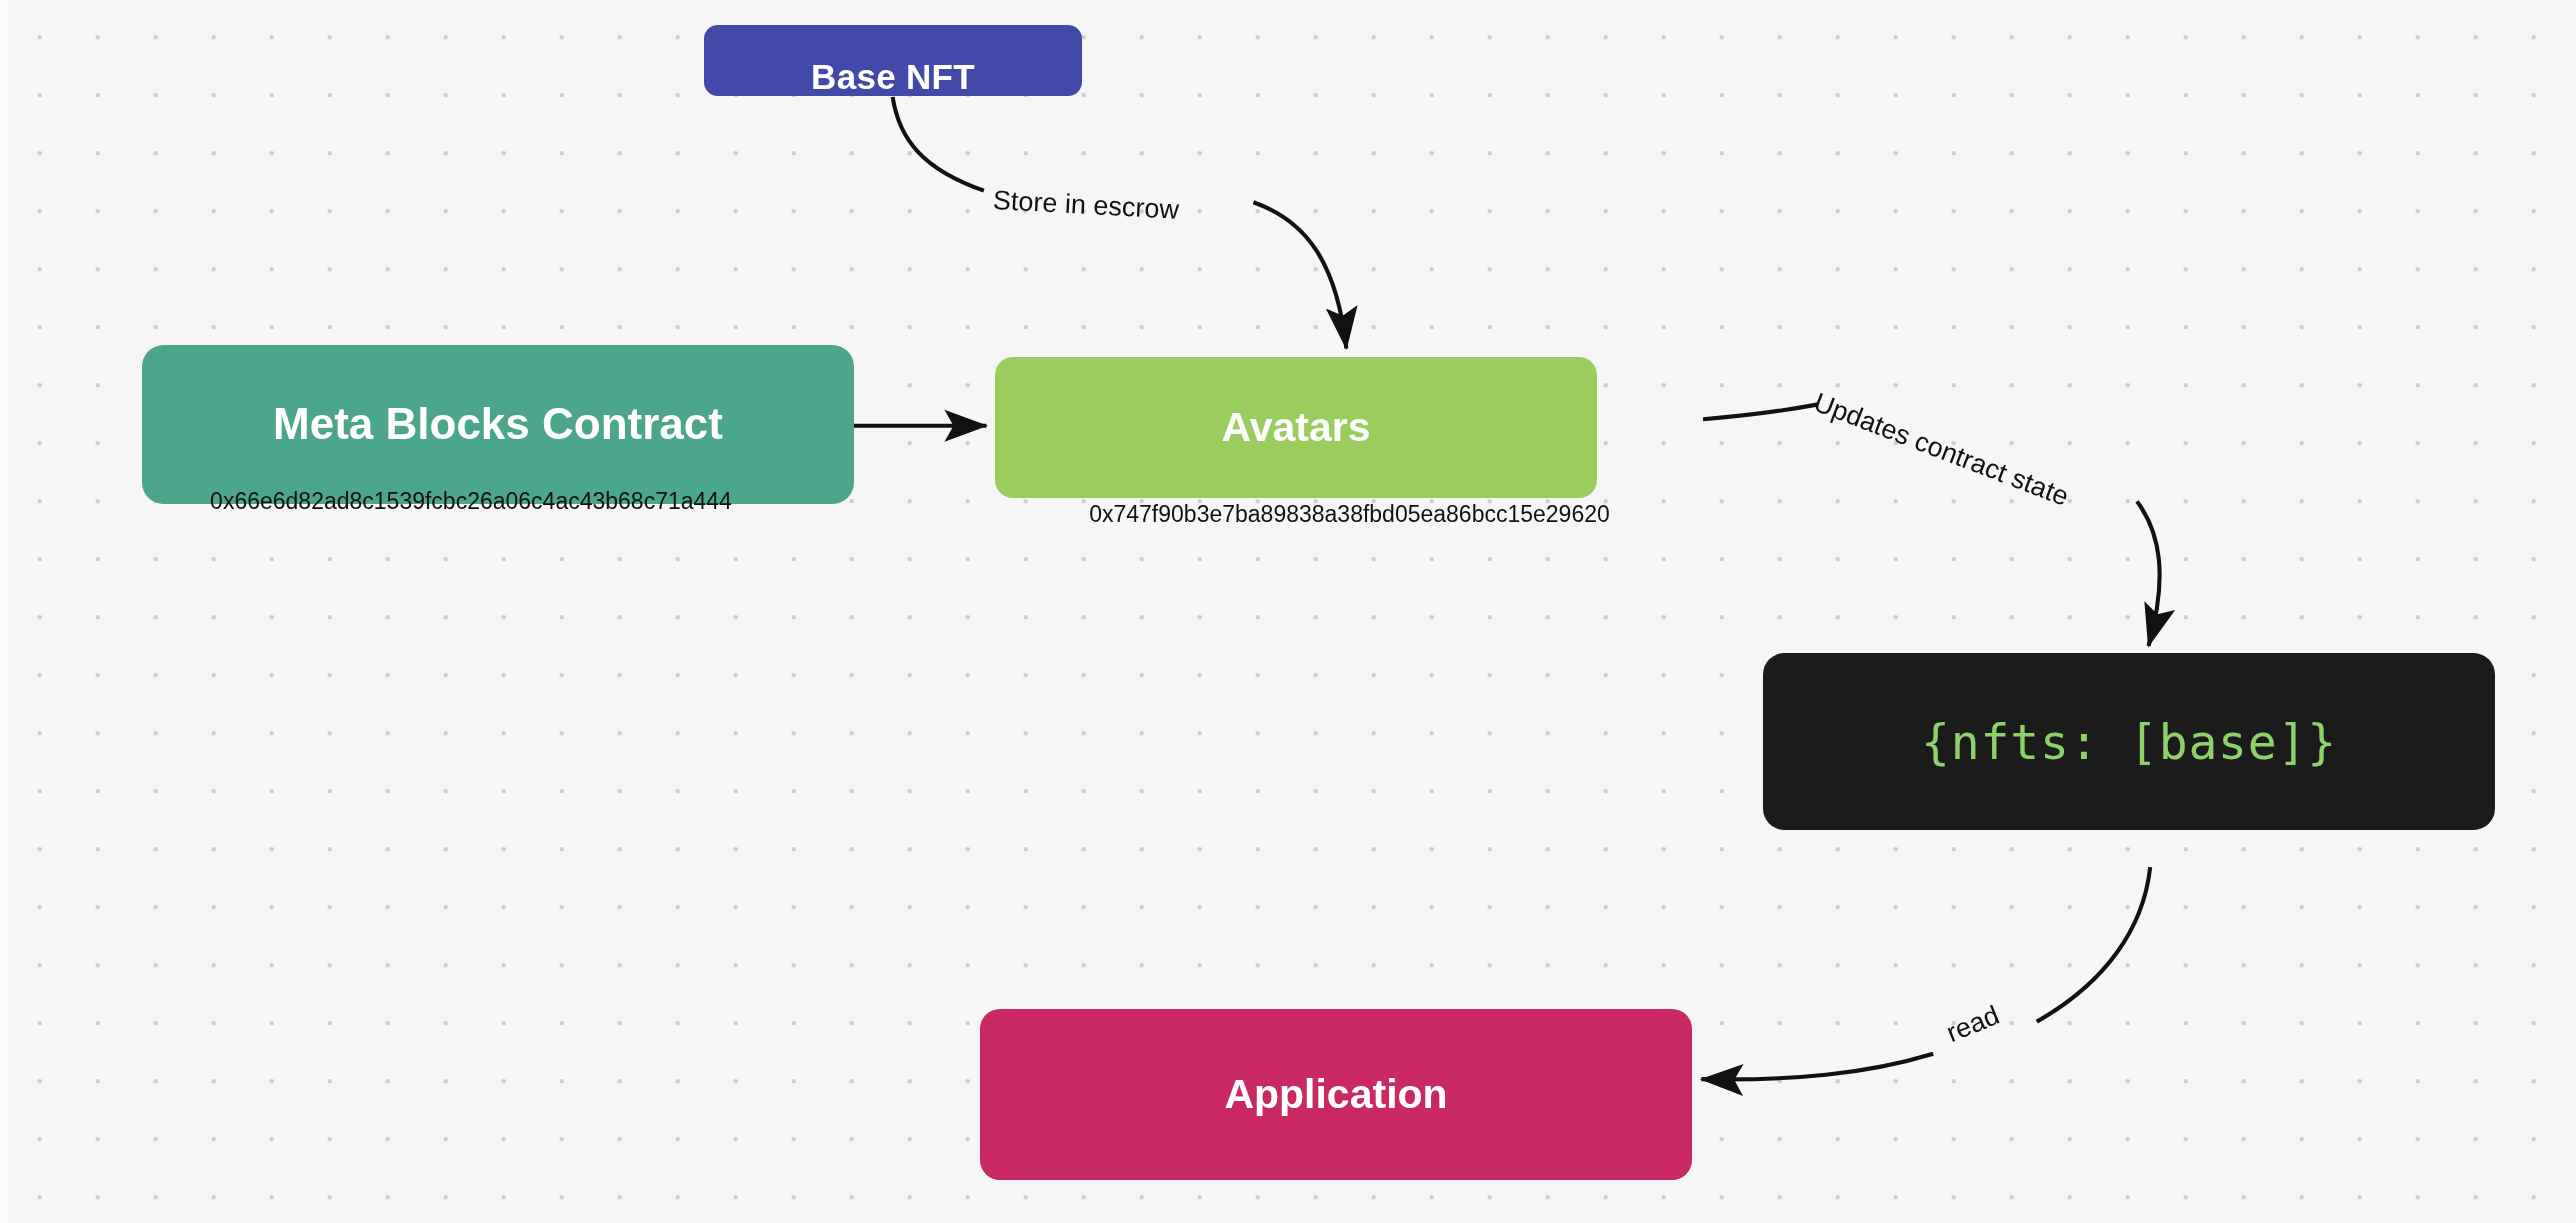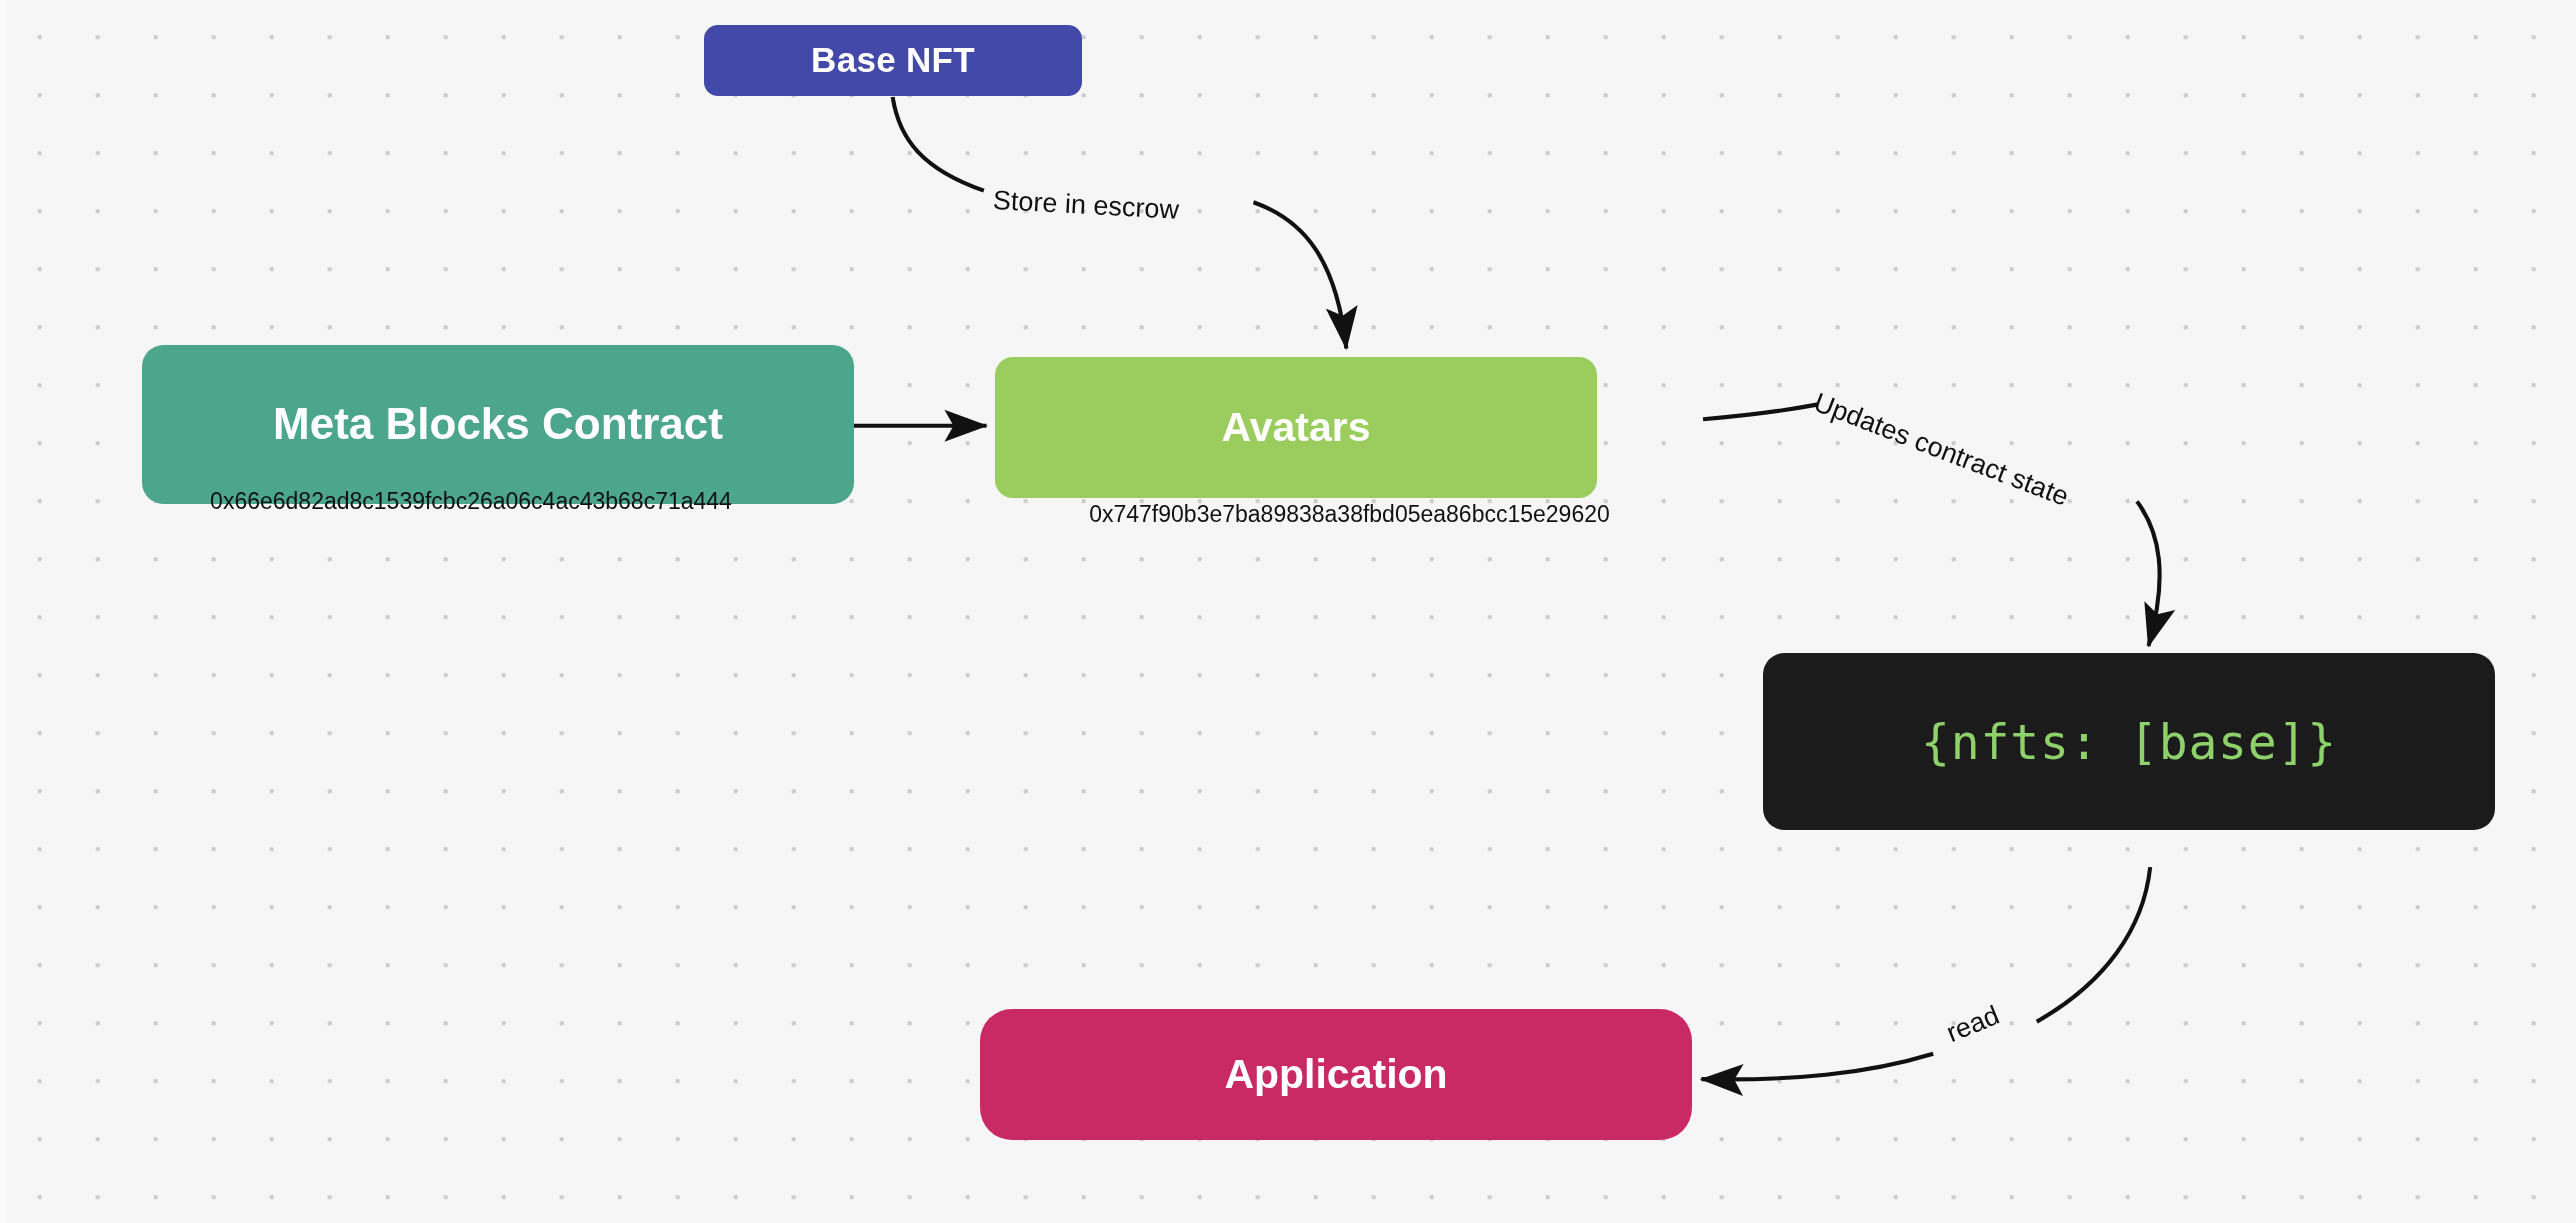--- a/index.html
+++ b/index.html
@@ -48,20 +48,21 @@
     color: #ffffff;
     text-align: center;
     line-height: 1.1;
     white-space: nowrap;
   }
   #node-base-nft {
     left: 704px; top: 25px;
     width: 378px; height: 71px;
     background: #4349a8;
     border-radius: 14px;
+    align-items: flex-end;
   }
   #node-base-nft .node-label { font-size: 35px; letter-spacing: 0.3px; }
 
   #node-meta-blocks {
     left: 115px; top: 345px;
     width: 712px; height: 159px;
     background: #4ba68c;
     border-radius: 21.4px;
     margin-left: 27px;
   }
@@ -70,23 +71,23 @@
   #node-avatars {
     left: 995px; top: 357px;
     width: 602px; height: 141px;
     background: #9ACD5E;
     border-radius: 18px;
   }
   #node-avatars .node-label { font-size: 41px; }
 
   #node-application {
     left: 980px; top: 1009px;
-    width: 712px; height: 131px;
+    width: 712px; height: 171px;
     background: #c92a63;
-    border-radius: 32px;
+    border-radius: 20px;
   }
   #node-application .node-label { font-size: 41px; }
 
   #node-state {
     left: 1763px; top: 653px;
     width: 732px; height: 177px;
     background: #1b1b1b;
     border-radius: 21.4px;
   }
   #node-state .code-label {

